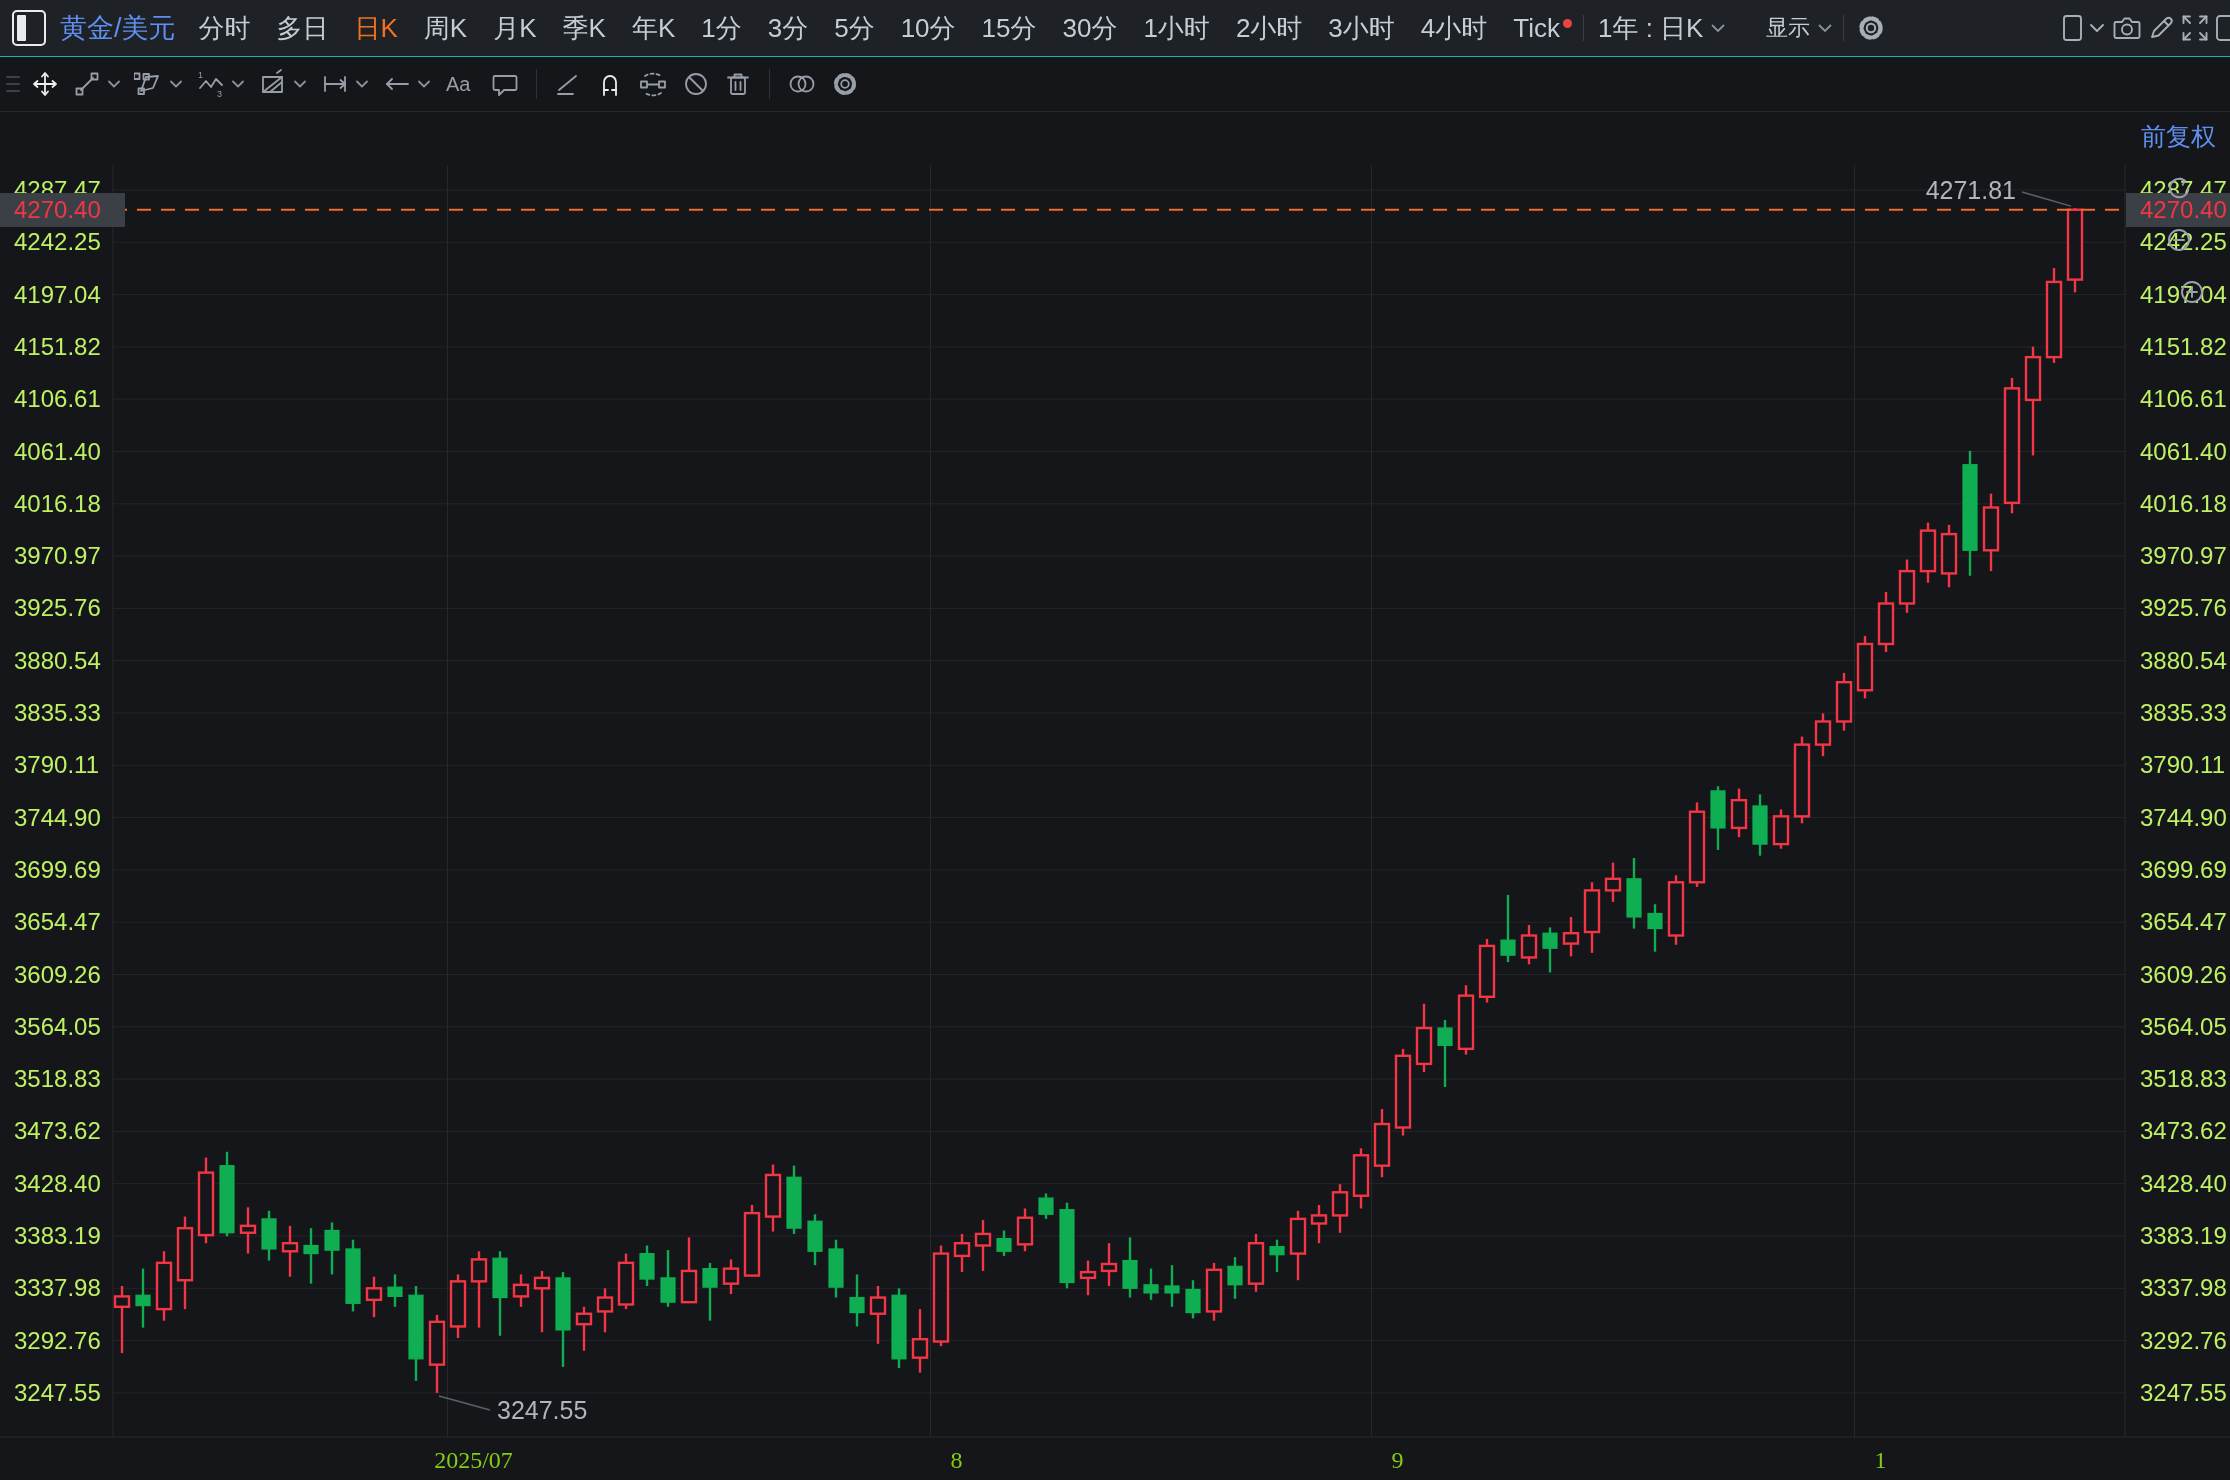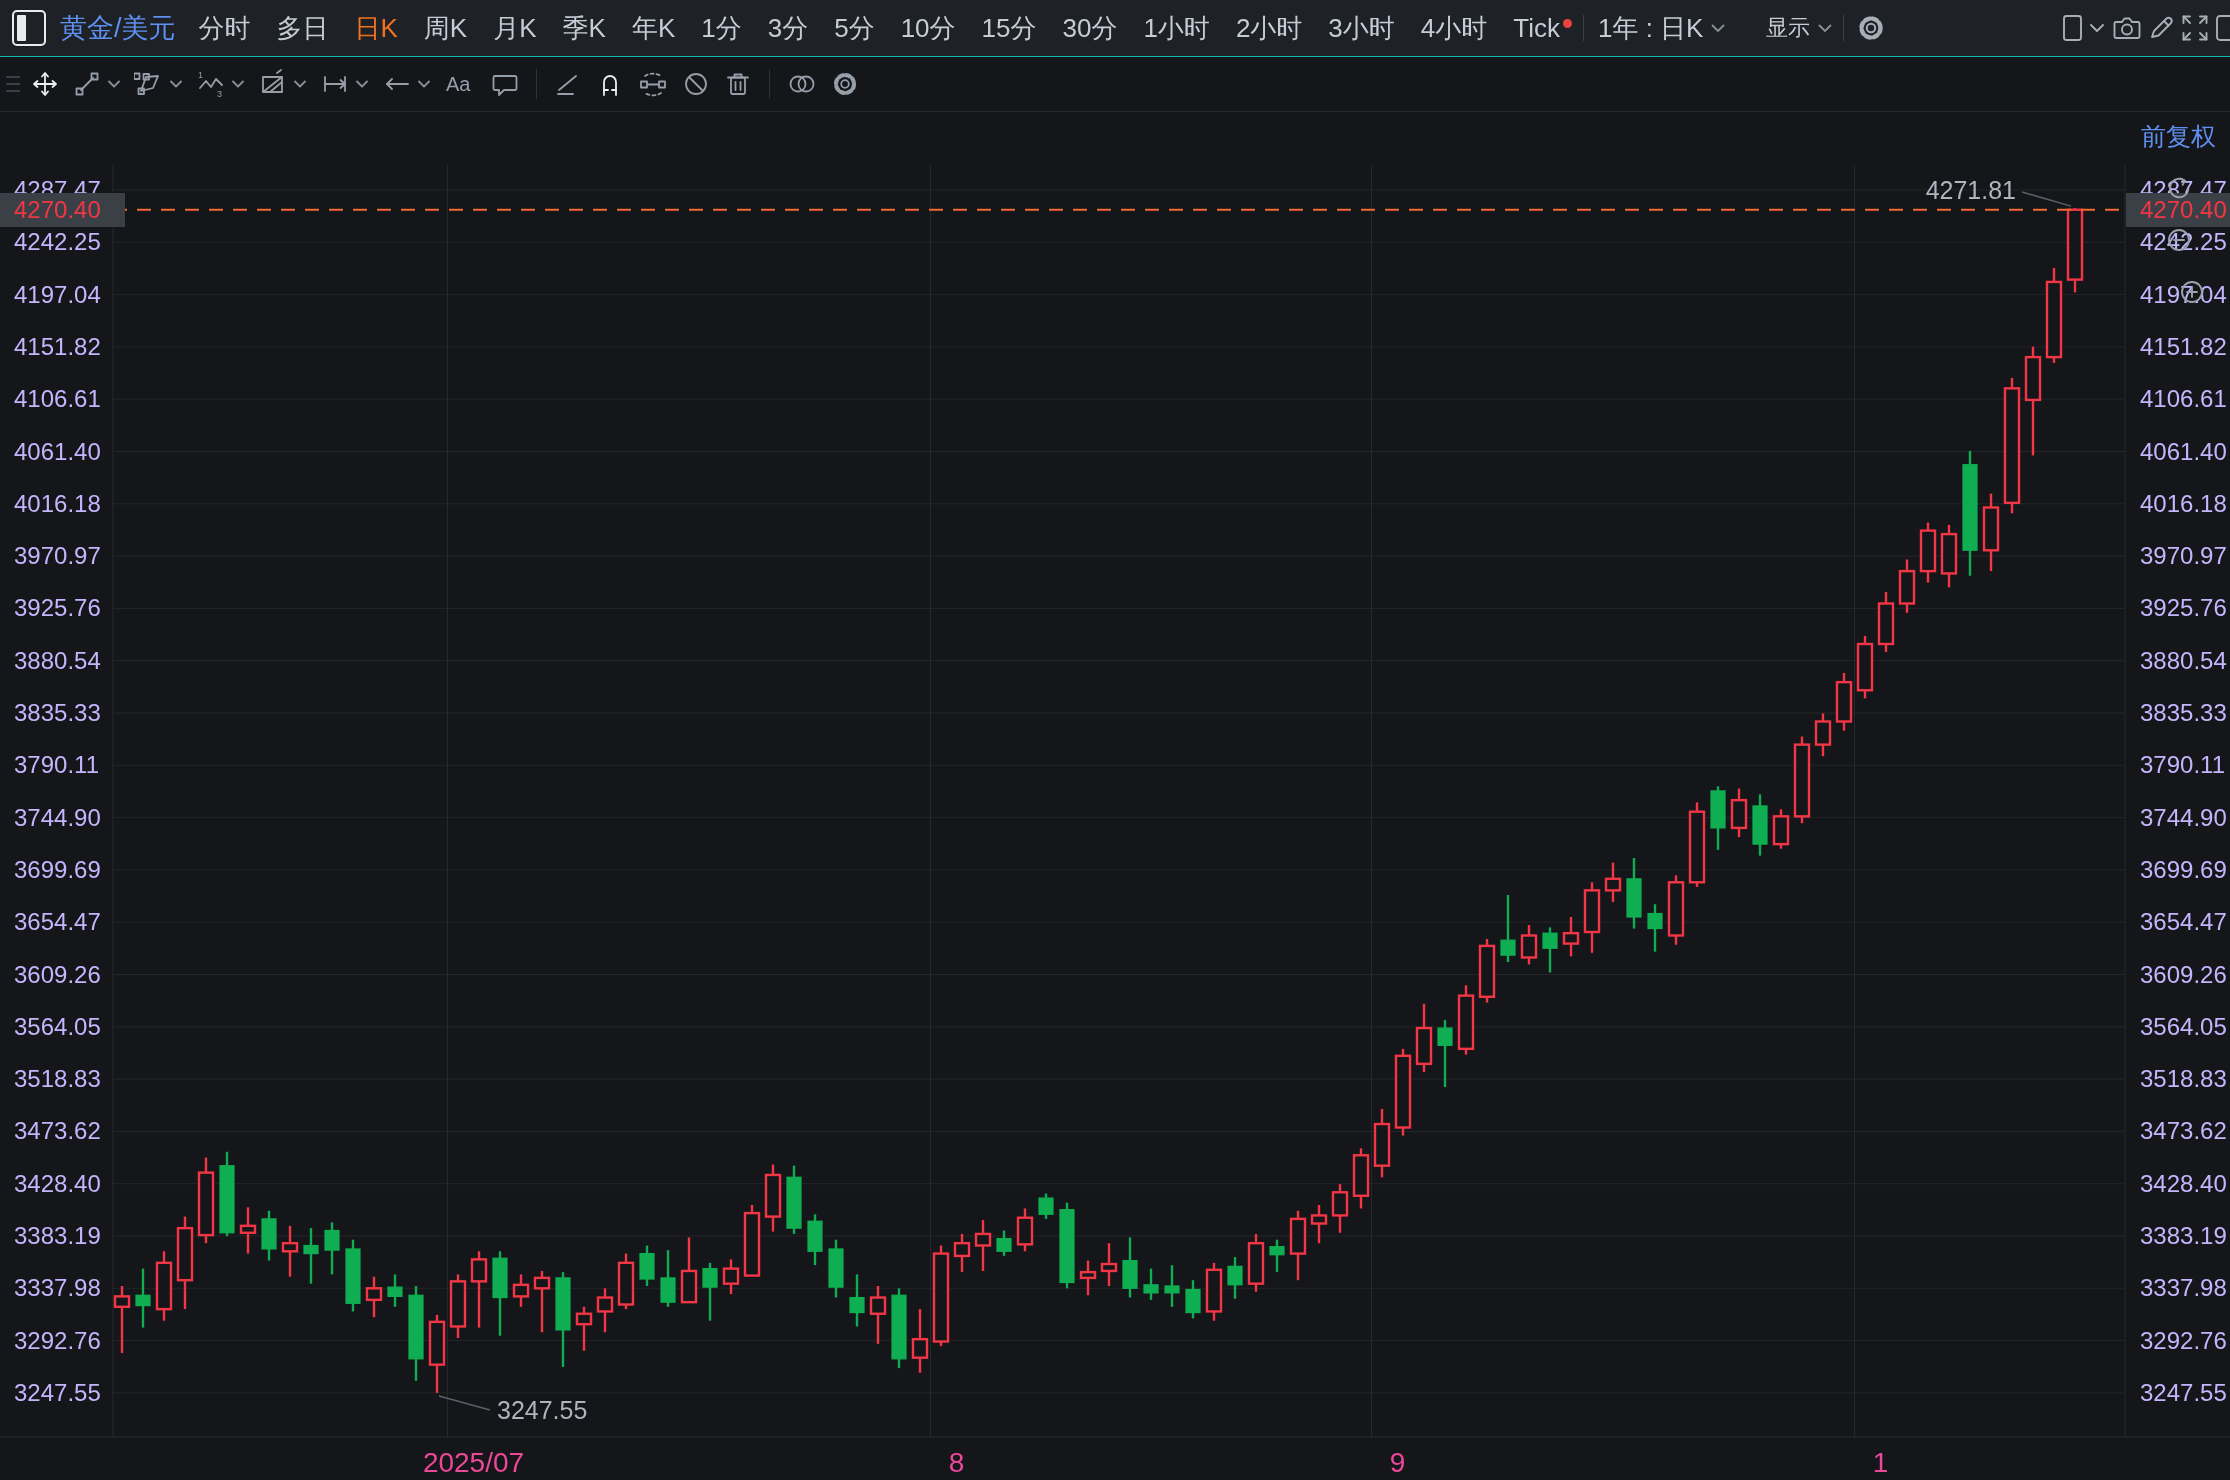--- a/index.html
+++ b/index.html
@@ -35,24 +35,24 @@
   .tool svg{stroke:#969ea9;fill:none;stroke-width:1.8;stroke-linecap:round;stroke-linejoin:round;}
   .tool.bright svg{stroke:#eceef1;}
   .tool .chev{margin-left:4px;}
   .row2 .vdiv{height:30px;background:#2e3137;}
   
   .chart-wrap{position:absolute;left:0;top:112px;right:0;bottom:0;}
   .adjust-bar{position:absolute;top:8px;right:14px;display:flex;align-items:center;gap:18px;z-index:6;flex-direction:column;}
   .adjust-label{color:#5f8ff0;font-size:25px;cursor:pointer;}
   .adjust-bar .icon-btn svg{stroke:#9aa2ad;}
   svg.chart{position:absolute;left:0;top:0;}
-  .pl{position:absolute;font-size:24px;color:#c4b5fd;line-height:26px;white-space:nowrap;}
+  .pl{position:absolute;font-size:24px;color:#bef264;line-height:26px;white-space:nowrap;}
   .badge{position:absolute;background:#3b4046;color:#f23645;font-size:24px;line-height:34px;
          height:34px;z-index:5;white-space:nowrap;}
-  .tl{position:absolute;font-size:28px;color:#ec4899;transform:translateX(-50%);white-space:nowrap;}
+  .tl{position:absolute;font-size:24px;color:#84cc16;transform:translateX(-50%);white-space:nowrap;font-family:Liberation Serif, serif;}
 </style>
 </head>
 <body>
 
 <div class="app">
 
   <div class="row1">
     <div class="panel-toggle"></div>
     <div class="symbol">黄金/美元</div>
     <div class="periods" id="periods">

